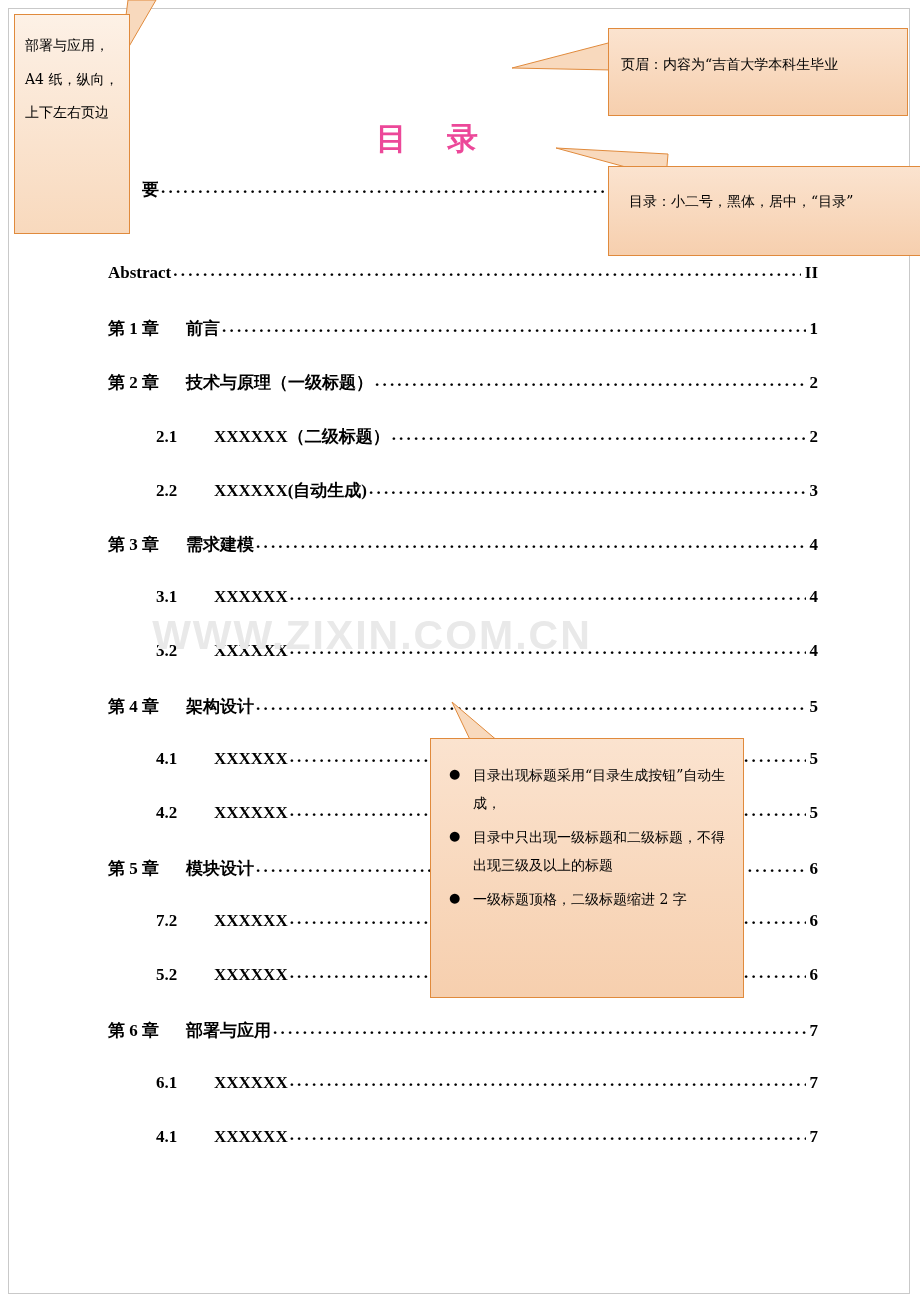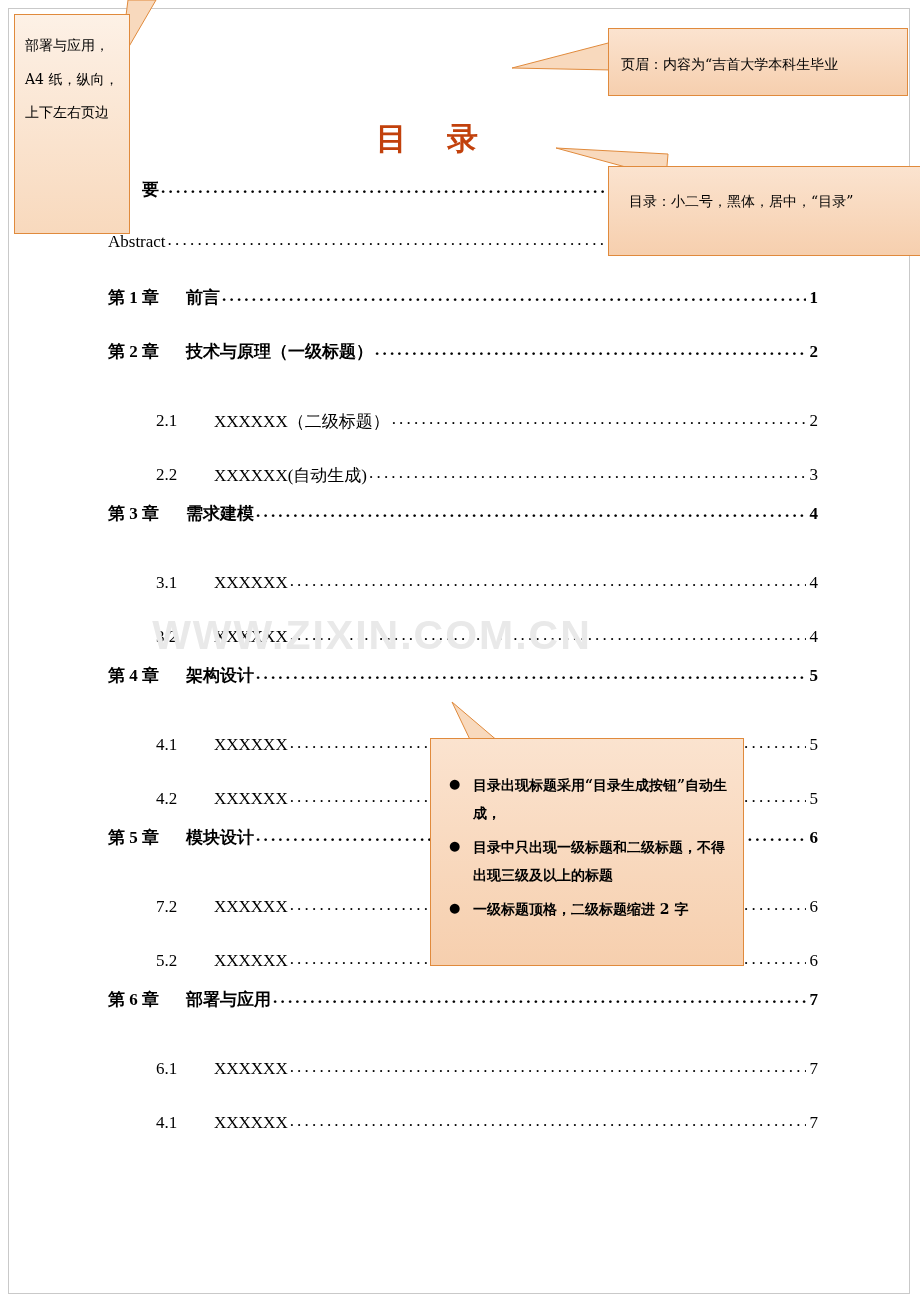--- a/index.html
+++ b/index.html
@@ -32,21 +32,21 @@
   .doc-title {
     position: absolute;
     left: 0;
     top: 118px;
     width: 856px;
     text-align: center;
     font-family: "DejaVu Serif", "Liberation Serif", serif;
     font-weight: bold;
     font-size: 31px;
     letter-spacing: 2px;
-    color: #c2410c;
+    color: #ec4899;
   }
   .doc-title .gap { display: inline-block; width: 38px; }
 
   
   .toc {
     position: absolute;
     left: 108px;
     top: 178px;
     width: 710px;
   }
@@ -56,26 +56,26 @@
     font-size: 17px;
     color: #000;
     height: 54px;
     white-space: nowrap;
   }
   .toc-row.lvl1 {
     font-weight: bold;
   }
   .toc-row.lvl2 {
     padding-left: 48px;
-    font-weight: normal;
-    align-items: center;
+    font-weight: bold;
   }
   .toc-row.abs {
-    font-weight: normal;
+    font-weight: bold;
     font-family: "Liberation Serif", serif;
+    margin-top: 31px;
   }
   .toc-label {
     flex: 0 0 auto;
   }
   .toc-chapno {
     flex: 0 0 auto;
     display: inline-block;
     min-width: 78px;
   }
   .toc-secno {
@@ -143,39 +143,38 @@
     font-size: 14px;
     line-height: 2.4;
     padding: 14px 10px;
     overflow: hidden;
     background: linear-gradient(180deg, #fdf1e6 0%, #f8d9bd 100%);
   }
   #callout-header {
     left: 608px;
     top: 28px;
     width: 300px;
-    height: 68px;
+    height: 88px;
     padding: 22px 10px 10px 12px;
     line-height: 1.9;
   }
   #callout-toc-style {
     left: 608px;
     top: 166px;
     width: 344px;
     height: 90px;
     padding: 20px 8px 8px 20px;
   }
   #callout-rules {
     left: 430px;
     top: 738px;
     width: 314px;
-    height: 228px;
-    padding: 32px 14px 10px 14px;
+    height: 260px;
+    padding: 22px 14px 10px 14px;
     line-height: 2.2;
-    font-weight: bold;
   }
   #callout-rules ul {
     margin: 0;
     padding: 0;
     list-style: none;
   }
   #callout-rules li {
     position: relative;
     padding-left: 28px;
     margin-bottom: 6px;

